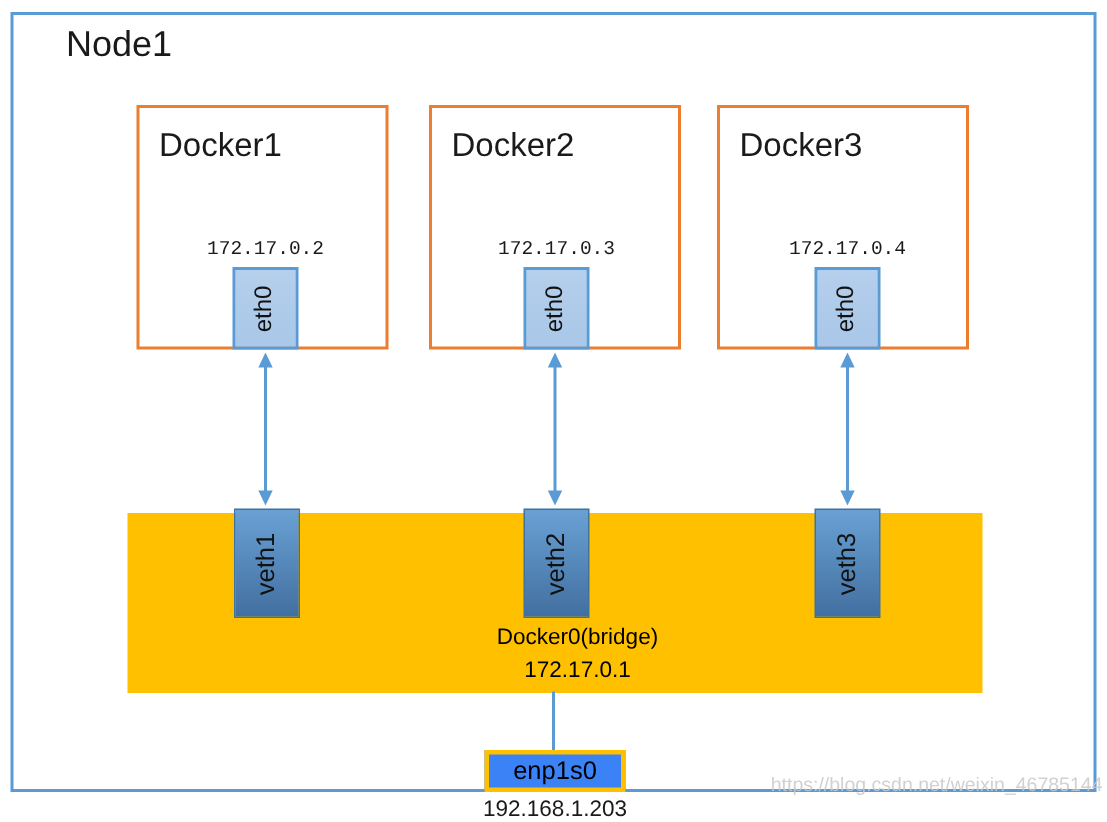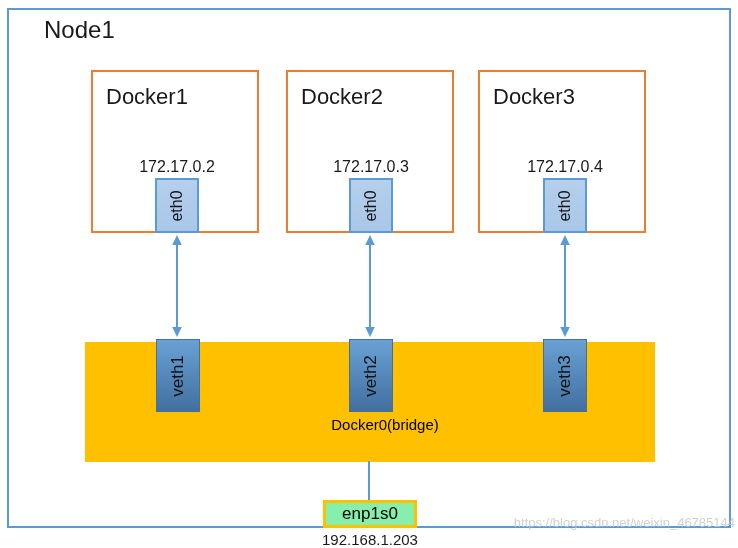--- a/index.html
+++ b/index.html
@@ -27,21 +27,21 @@
   }
   .node-label{position:absolute;left:44px;top:16px;font-size:24px;line-height:1.2;color:var(--text);}
   .container-box{
     position:absolute;top:70px;width:168px;height:163px;
     border:2px solid var(--container-border);box-sizing:border-box;background:#fff;padding-left:39px;
   }
   .container-box.c1{left:91px;}
   .container-box.c2{left:286px;}
   .container-box.c3{left:478px;}
   .container-title{position:absolute;left:13px;top:12px;font-size:22px;color:var(--text);}
-  .ip-label{position:absolute;top:158px;width:120px;text-align:center;font-size:16px;color:var(--text);}
+  .ip-label{position:absolute;top:158px;width:120px;text-align:center;font-size:13px;color:var(--text);font-family:Liberation Mono, monospace;}
   .ip-label.i1{left:117px;}
   .ip-label.i2{left:311px;}
   .ip-label.i3{left:505px;}
   .eth-box{
     position:absolute;top:178px;width:44px;height:55px;z-index:2;
     background:linear-gradient(180deg,#B5CFEC,var(--eth-fill));
     border:2px solid var(--eth-border);box-sizing:border-box;
     display:flex;align-items:center;justify-content:center;
   }
   .eth-box.e1{left:155px;}
@@ -64,21 +64,21 @@
   }
   .veth-box.v1{left:156px;}
   .veth-box.v2{left:349px;}
   .veth-box.v3{left:543px;}
   .veth-box .vtext{font-size:17px;}
   .bridge-caption{position:absolute;left:85px;top:414px;width:570px;text-align:center;z-index:1;}
   .bridge-caption div{font-size:15px;line-height:22px;color:#000;margin-left:30px;}
   .uplink-line{position:absolute;left:368px;top:461px;width:2px;height:39px;background:var(--arrow);}
   .host-if-box{
     position:absolute;left:323px;top:500px;width:94px;height:28px;z-index:5;
-    background:#86efac;border:3px solid var(--uplink-border);box-sizing:border-box;
+    background:#3b82f6;border:3px solid var(--uplink-border);box-sizing:border-box;
     display:flex;align-items:center;justify-content:center;font-size:17px;color:#000;
   }
   .host-ip{position:absolute;left:313px;top:531px;width:114px;text-align:center;font-size:15px;color:var(--text);}
   .watermark{
     position:absolute;right:3px;top:515px;z-index:6;font-size:13px;
     color:var(--watermark-text);opacity:.85;white-space:nowrap;padding-left:12px;
   }
 </style>
 </head>
 <body>
@@ -135,20 +135,21 @@
   </div>
   <div class="veth-box v2">
     <span class="vtext">veth2</span>
   </div>
   <div class="veth-box v3">
     <span class="vtext">veth3</span>
   </div>
 
   <div class="bridge-caption">
     <div>Docker0(bridge)</div>
+    <div>172.17.0.1</div>
   </div>
 
   <div class="uplink-line"></div>
 
   <div class="host-if-box">
     <span>enp1s0</span>
   </div>
   <div class="host-ip">192.168.1.203</div>
 
   <div class="watermark">https://blog.csdn.net/weixin_46785144</div>

